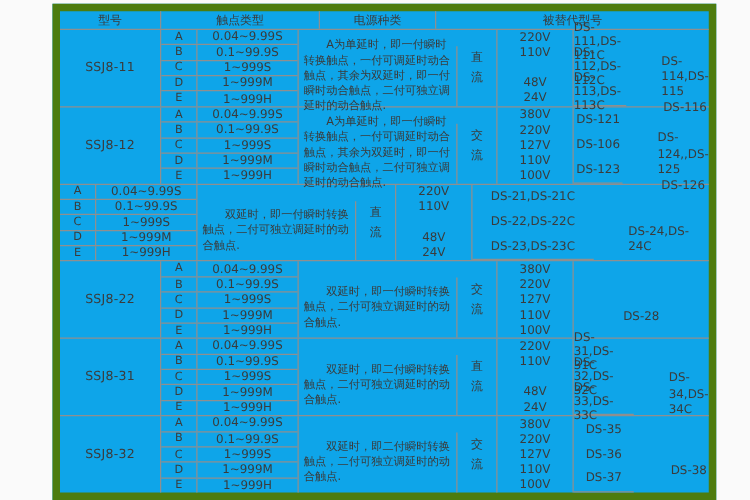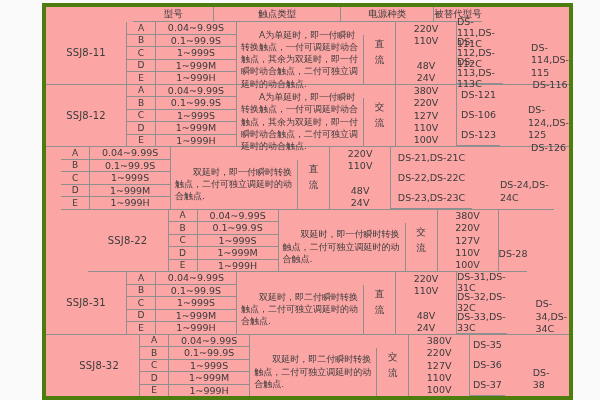--- a/index.html
+++ b/index.html
@@ -7,23 +7,23 @@
   body {
     background: #fafafa;
     font-family: "DejaVu Sans", "Liberation Sans", sans-serif;
     color: #3b3b3b;
     overflow: hidden;
     position: relative;
   }
   .spec-table {
     position: absolute; left: 42px; top: 3px;
     width: 531px; height: 397px;
-    border: 4px solid #4d7c0f;
-    background: #fca5a5;
-    display: flex; flex-direction: column; align-items: center;
+    border: 6px solid #4d7c0f;
+    background: #0ea5e9;
+    display: flex; flex-direction: column;
   }
   
   .hrow { display: flex; height: 15px; min-height: 15px; border-bottom: 1px solid #8f8f8f; font-size: 9.5px; }
   .hcell { display: flex; align-items: center; justify-content: center; border-right: 1px solid #8f8f8f; }
   .hcell:last-child { border-right: none; }
   .w-model { width: 81px; }
   .w-dg { width: 110px; }
   .w-contact { width: 127px; }
   .w-pg { width: 93px; }
   .w-rep { flex: 1; }

